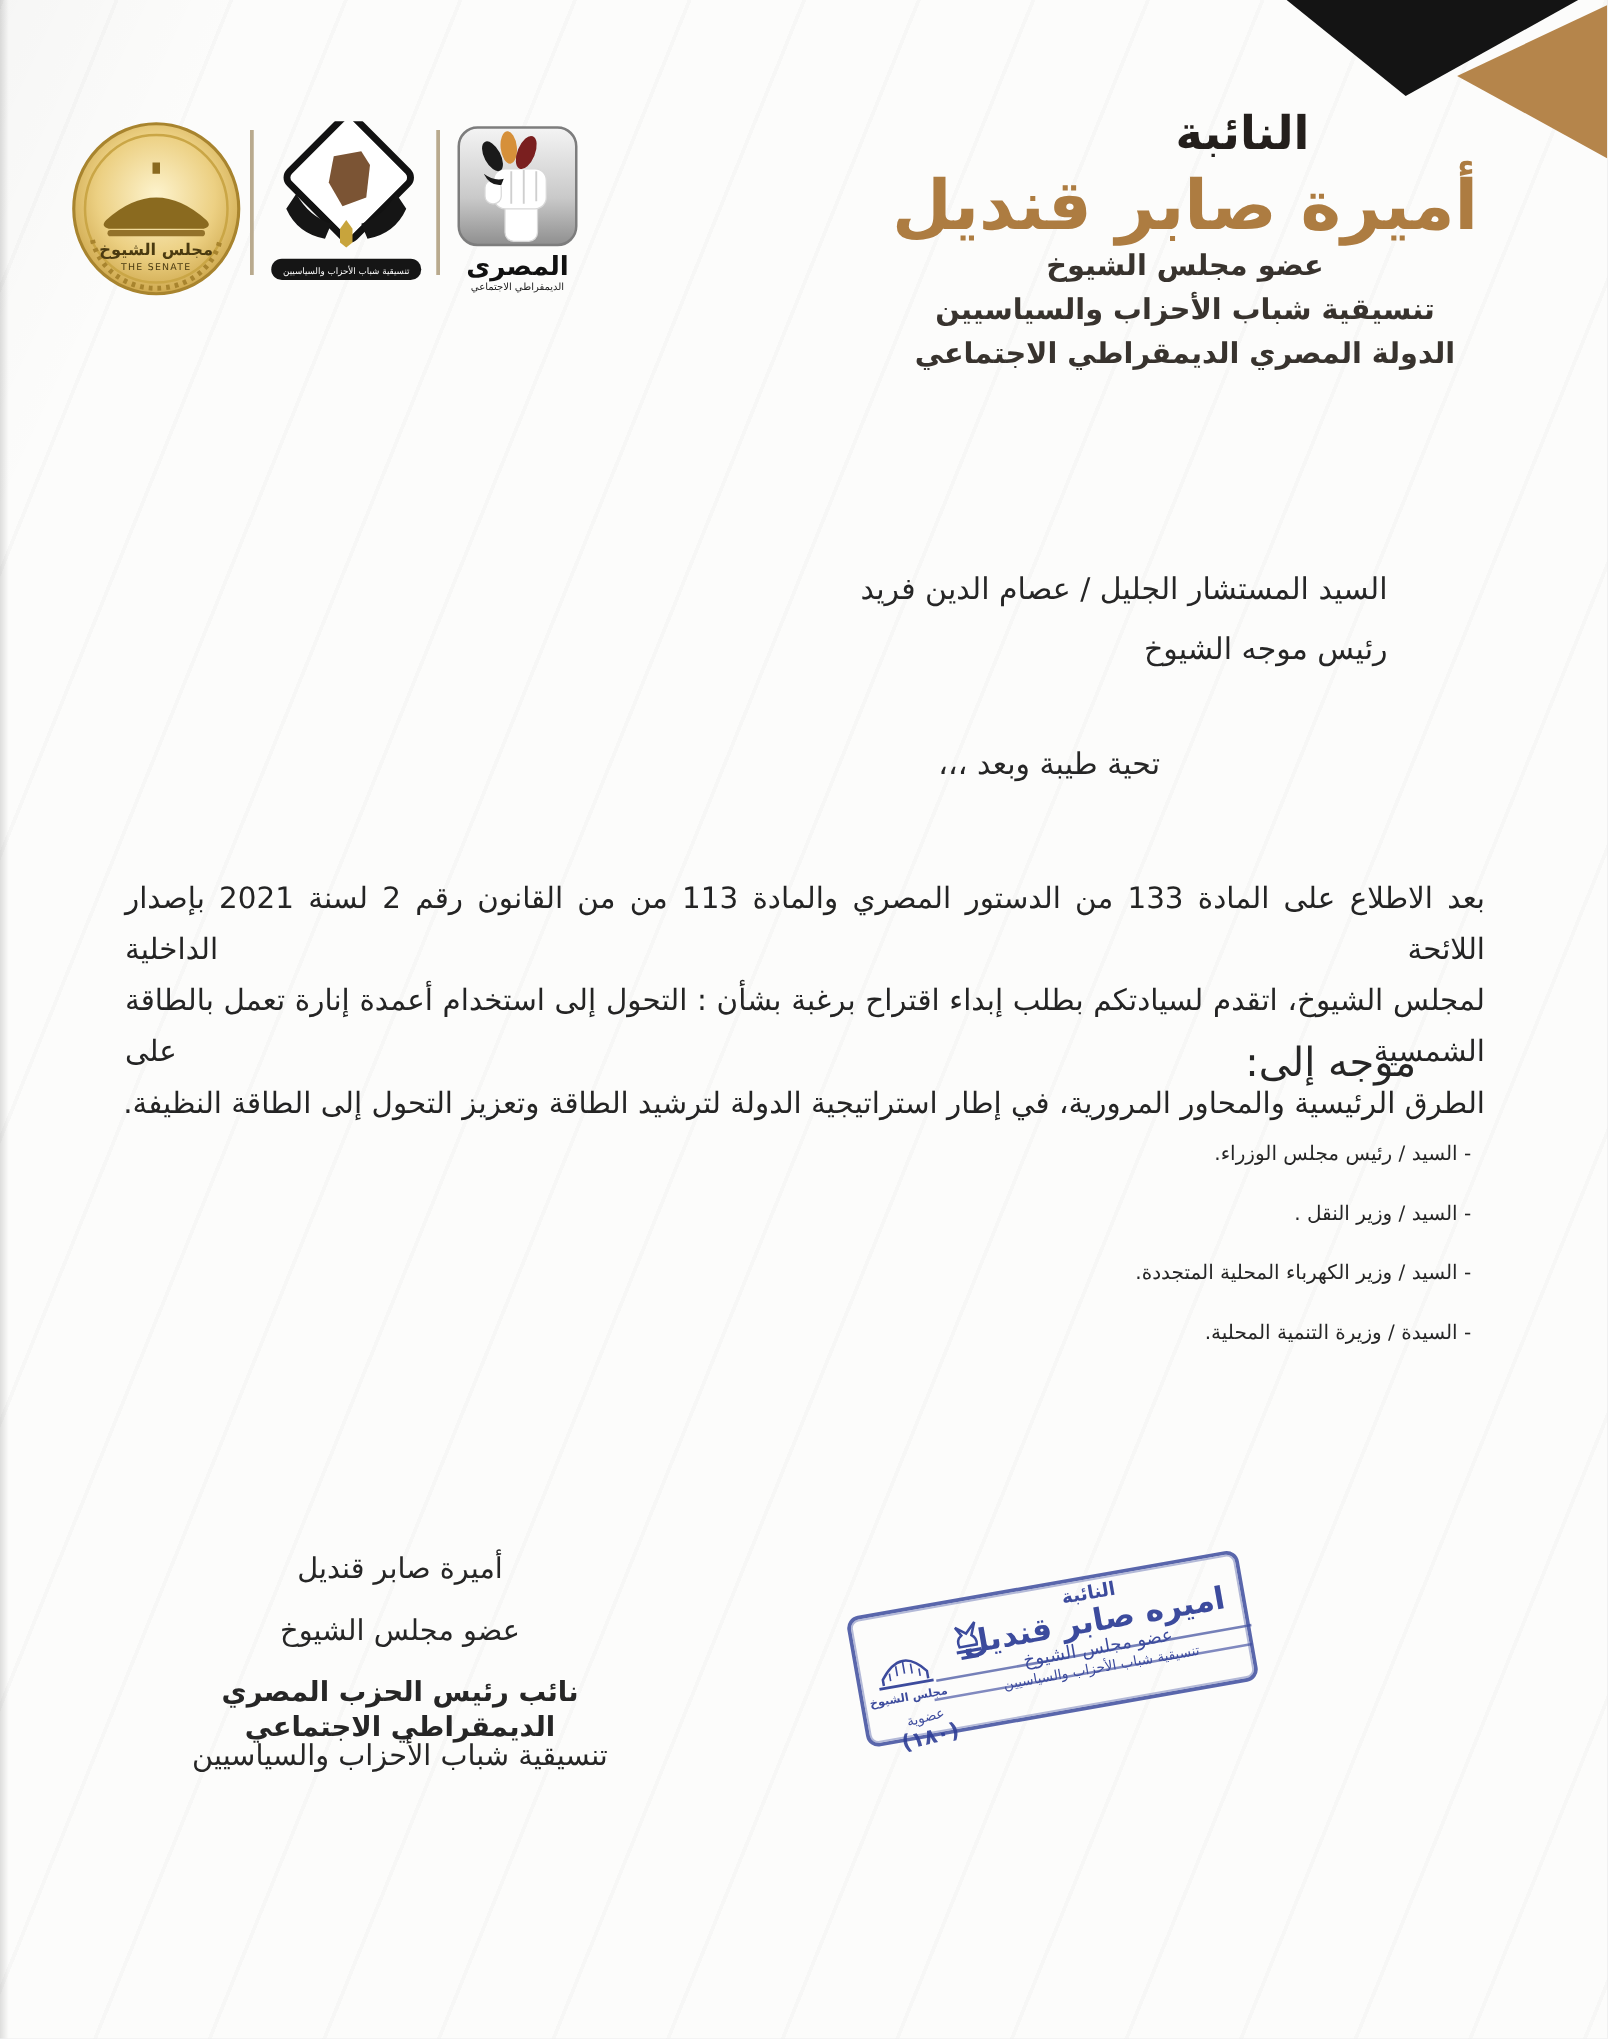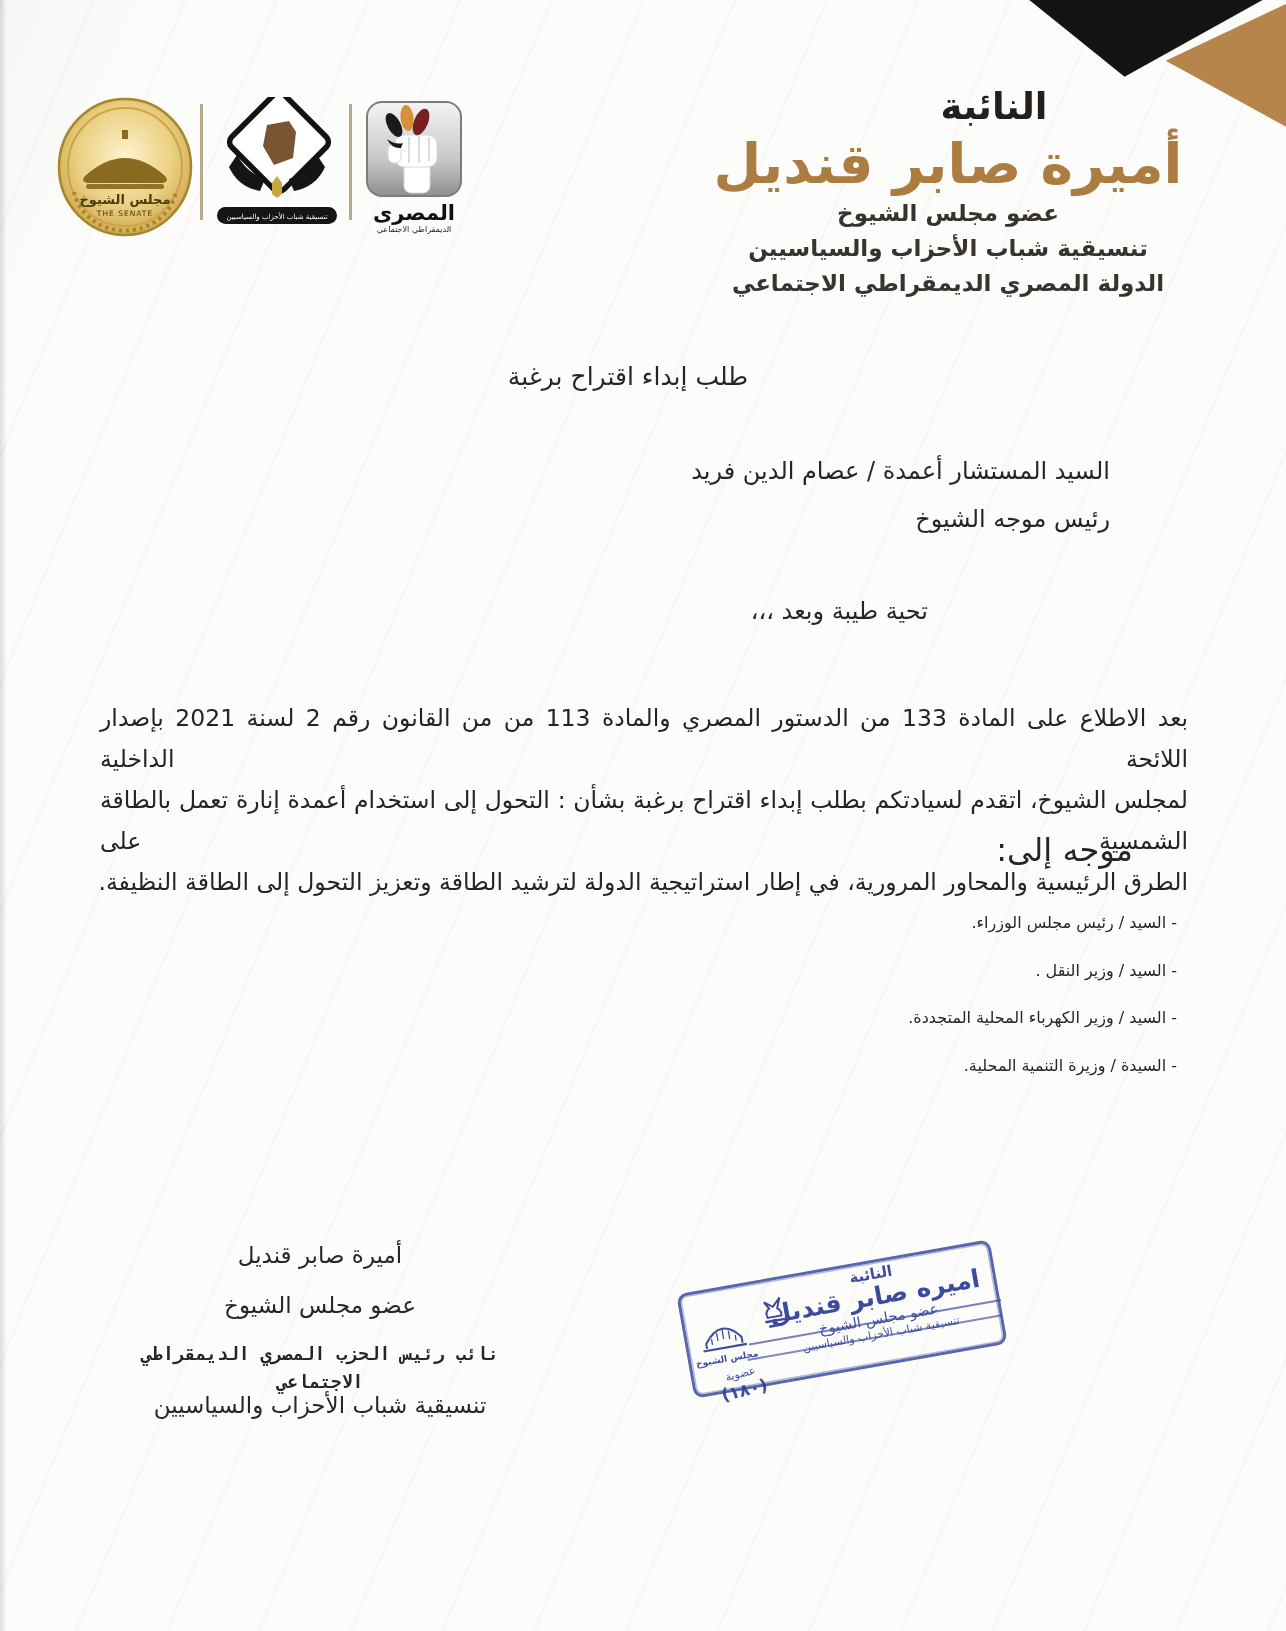--- a/index.html
+++ b/index.html
@@ -36,21 +36,21 @@
   .addressee{position:absolute;top:447px;right:176px;text-align:right;font-size:24px;line-height:48px;color:#262626;}
   .greeting{position:absolute;top:597px;right:358px;font-size:24px;color:#262626;}
   .body-par{position:absolute;top:698px;right:98px;left:100px;font-size:23.5px;line-height:41px;color:#242424;}
   .body-line{white-space:nowrap;}
   .jst{text-align:justify;text-align-last:justify;white-space:normal;}
   .lst{text-align:right;}
   .directed-label{position:absolute;top:831px;right:153px;font-size:32px;color:#262626;}
   .directed-list{position:absolute;top:899px;right:109px;text-align:right;font-size:16px;line-height:47.5px;color:#262626;}
   .signature{position:absolute;top:1241px;left:110px;width:420px;text-align:center;font-size:23px;color:#262626;}
   .sig-line{height:50px;line-height:28px;}
-  .sig-bold{font-weight:bold;font-size:18px;font-family:Liberation Mono, monospace;}
+  .sig-bold{font-weight:bold;font-size:22px;}
   
   .stamp{position:absolute;left:683px;top:1266px;width:312px;height:100px;
     transform:rotate(-10deg);color:#2e3e96;border:3.5px solid rgba(46,62,150,0.85);
     border-radius:10px;box-shadow:inset 0 0 0 1.5px rgba(46,62,150,0.38);
     display:flex;direction:rtl;opacity:0.93;}
   .stamp-main{flex:1;text-align:center;padding-top:3px;position:relative;}
   .stamp-r1{font-size:15px;font-weight:bold;line-height:17px;}
   .stamp-r2{font-size:25px;font-weight:bold;line-height:27px;letter-spacing:1px;}
   .stamp-r3{font-size:14.5px;line-height:18px;position:relative;}
   .stamp-r4{font-size:11px;line-height:14px;position:relative;}
@@ -137,24 +137,23 @@
   </div>
 
   <div class="header-text">
     <div class="hdr-role">النائبة</div>
     <div class="hdr-name">أميرة صابر قنديل</div>
     <div class="hdr-sub">عضو مجلس الشيوخ</div>
     <div class="hdr-sub">تنسيقية شباب الأحزاب والسياسيين</div>
     <div class="hdr-sub">الدولة المصري الديمقراطي الاجتماعي</div>
   </div>
 
-  <div class="subject rtl">طلب إبداء اقتراح برغبة</div>
 
   <div class="addressee rtl">
-    <div>السيد المستشار أعمدة / عصام الدين فريد</div>
+    <div>السيد المستشار الجليل / عصام الدين فريد</div>
     <div>رئيس موجه الشيوخ</div>
   </div>
 
   <div class="greeting rtl">تحية طيبة وبعد ،،،</div>
 
   <div class="body-par rtl">
     <div class="body-line jst">بعد الاطلاع على المادة 133 من الدستور المصري والمادة 113 من من القانون رقم 2 لسنة 2021 بإصدار اللائحة الداخلية</div>
     <div class="body-line jst">لمجلس الشيوخ، اتقدم لسيادتكم بطلب إبداء اقتراح برغبة بشأن : التحول إلى استخدام أعمدة إنارة تعمل بالطاقة الشمسية على</div>
     <div class="body-line lst">الطرق الرئيسية والمحاور المرورية، في إطار استراتيجية الدولة لترشيد الطاقة وتعزيز التحول إلى الطاقة النظيفة.</div>
   </div>

